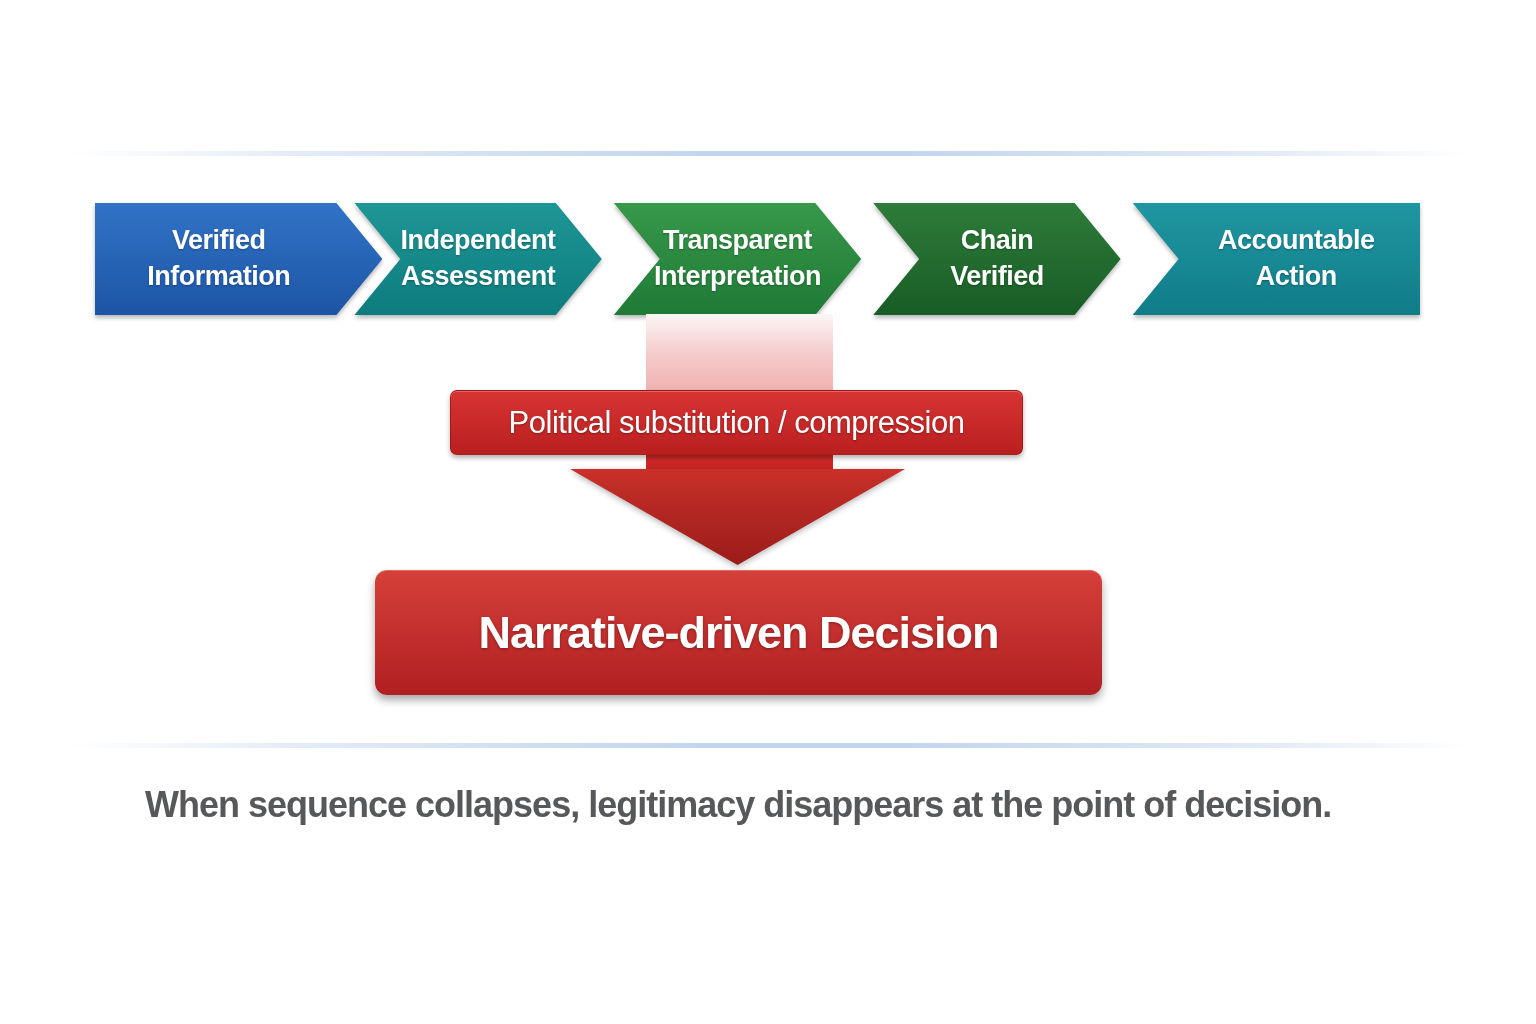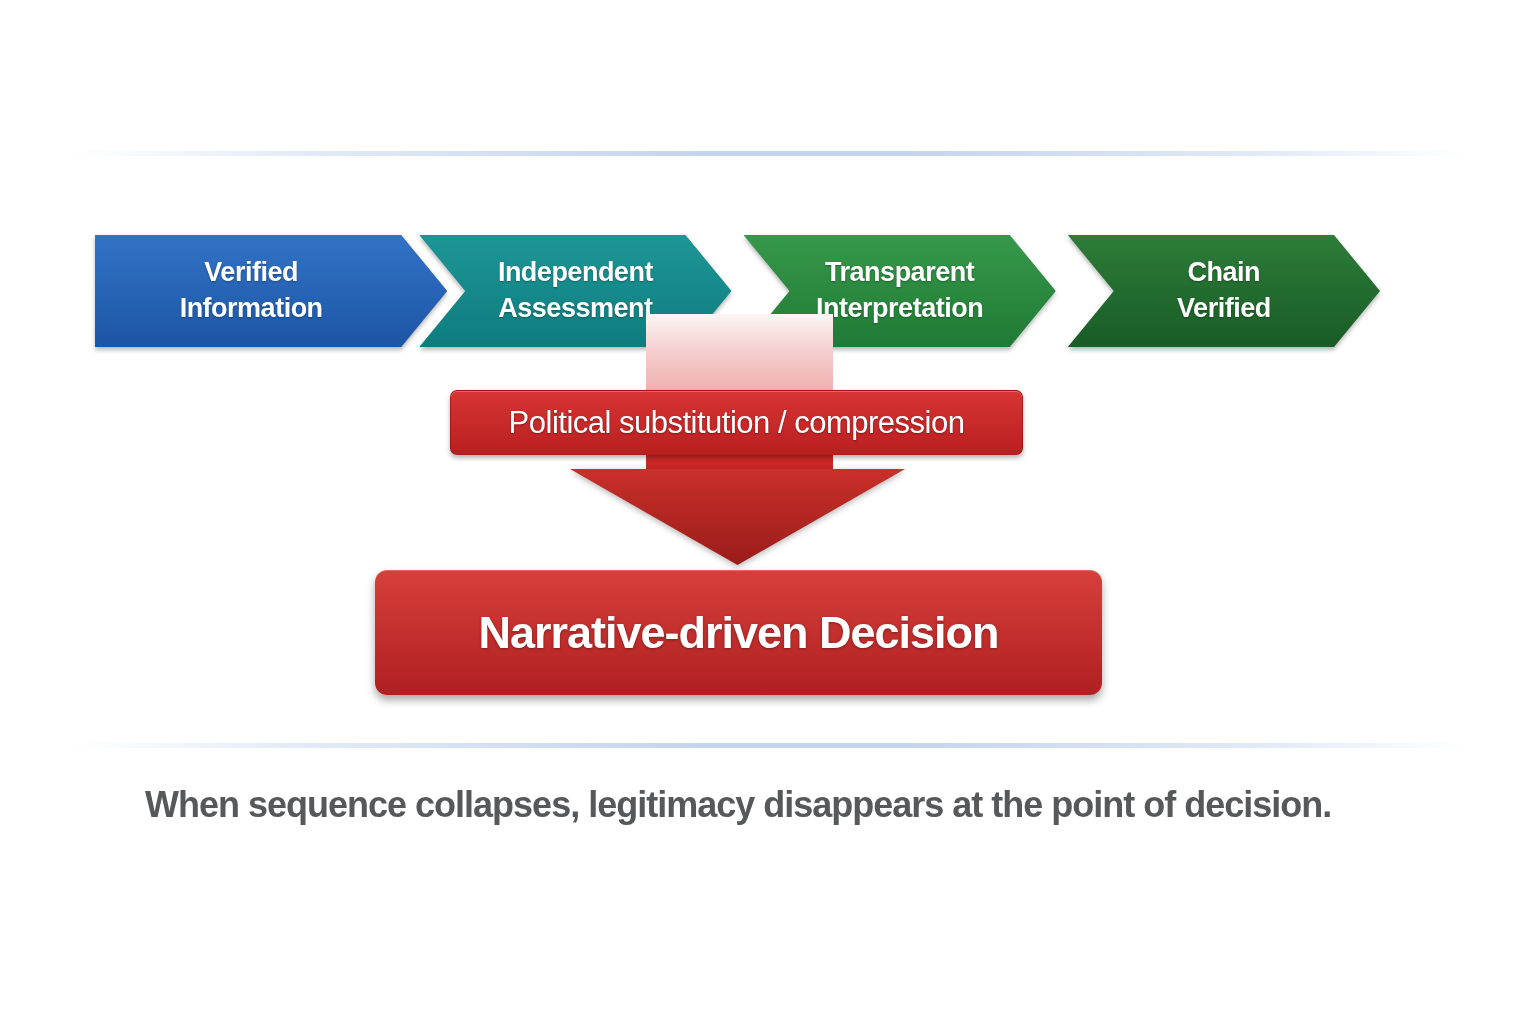--- a/index.html
+++ b/index.html
@@ -13,21 +13,21 @@
   }
   .divider{
     position:absolute;left:68px;width:1400px;height:5px;border-radius:3px;
     background:linear-gradient(90deg,rgba(201,216,239,0) 0%,rgba(201,216,239,.55) 18%,#c3d5ee 45%,#c3d5ee 60%,rgba(201,216,239,.55) 85%,rgba(201,216,239,0) 100%);
   }
   .divider.top{top:151px;}
   .divider.bottom{top:743px;}
 
   .chain{
     position:absolute;left:95px;top:203px;width:1285px;height:112px;
-    display:flex;gap:12px;margin-top:32px;
+    display:flex;gap:12px;
   }
   .step-wrap{flex:1;filter:drop-shadow(0 3px 2px rgba(0,0,0,0.28));}
   .step{
     width:100%;height:100%;
     display:flex;flex-direction:column;justify-content:center;align-items:center;
     color:#fff;font-weight:bold;font-size:27px;line-height:1.32;text-align:center;
     letter-spacing:-0.5px;text-shadow:0 1px 2px rgba(0,0,0,0.3);
   }
   .step.first{clip-path:polygon(0% 0%,calc(100% - 46px) 0%,100% 50%,calc(100% - 46px) 100%,0% 100%);padding-right:40px;}
   .step.mid{clip-path:polygon(0% 0%,calc(100% - 46px) 0%,100% 50%,calc(100% - 46px) 100%,0% 100%,46px 50%);}
@@ -92,20 +92,26 @@
         <span>Transparent</span>
         <span>Interpretation</span>
       </div>
     </div>
     <div class="step-wrap">
       <div class="step mid" style="background: linear-gradient(rgb(45, 124, 57), rgb(25, 92, 38));">
         <span>Chain</span>
         <span>Verified</span>
       </div>
     </div>
+    <div class="step-wrap">
+      <div class="step last" style="background: linear-gradient(rgb(31, 151, 162), rgb(16, 124, 136));">
+        <span>Accountable</span>
+        <span>Action</span>
+      </div>
+    </div>
   </div>
 
   <div class="shaft-top" style="background: linear-gradient(rgb(253, 246, 246), rgb(245, 204, 204), rgb(239, 176, 176));"></div>
 
   <div class="shaft-bottom" style="background: linear-gradient(rgb(203, 39, 39), rgb(203, 39, 39));"></div>
 
   <div class="arrowhead-wrap">
     <div class="arrowhead" style="background: linear-gradient(rgb(201, 48, 41), rgb(154, 28, 26));"></div>
   </div>
 

